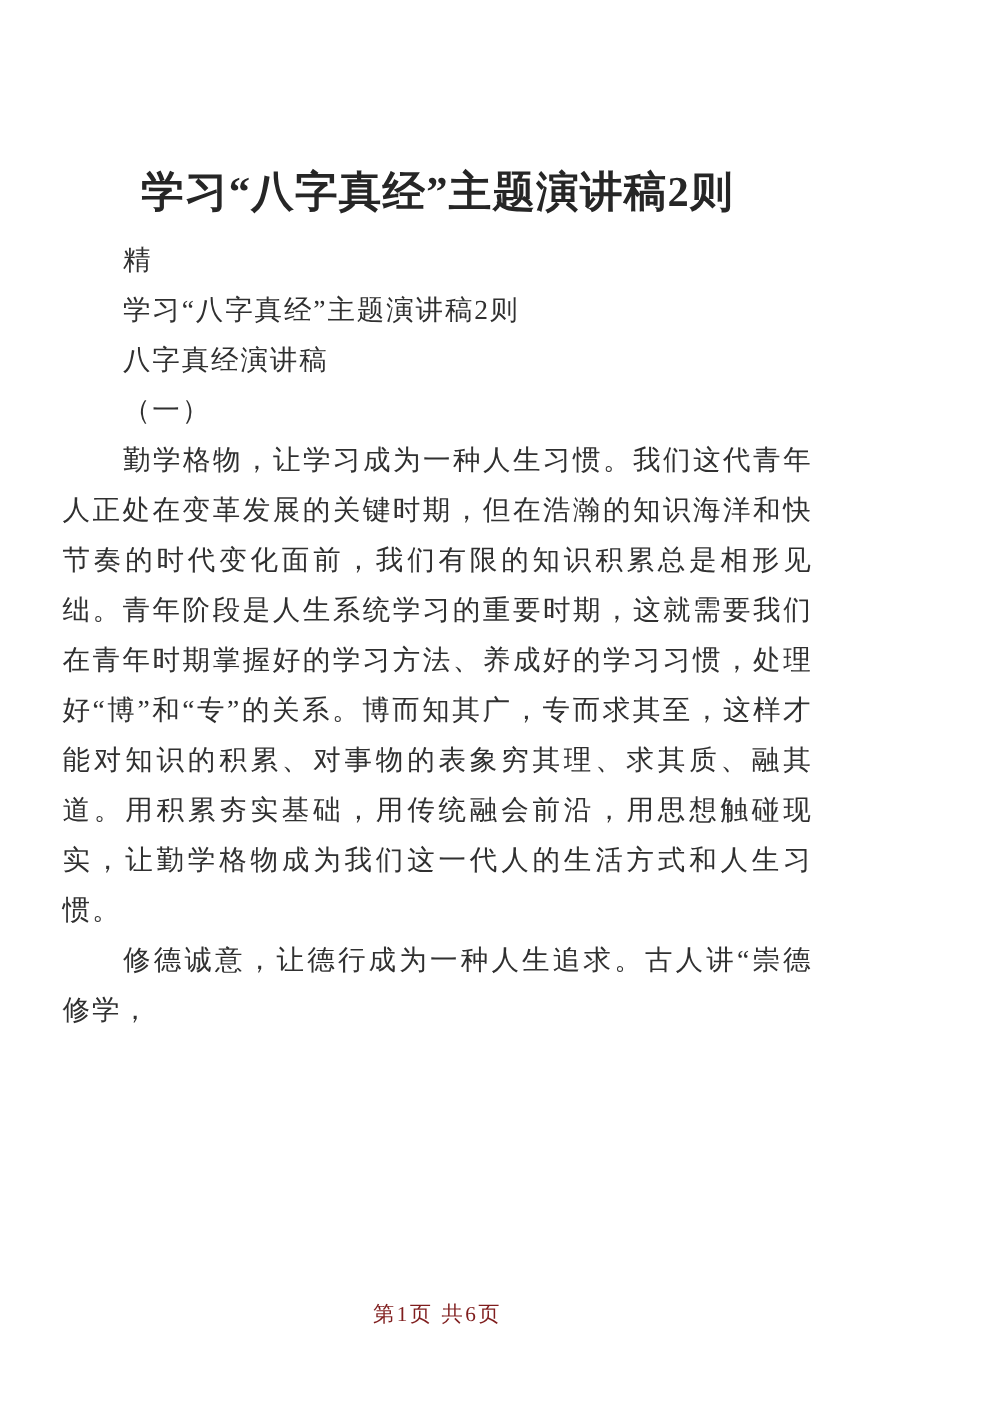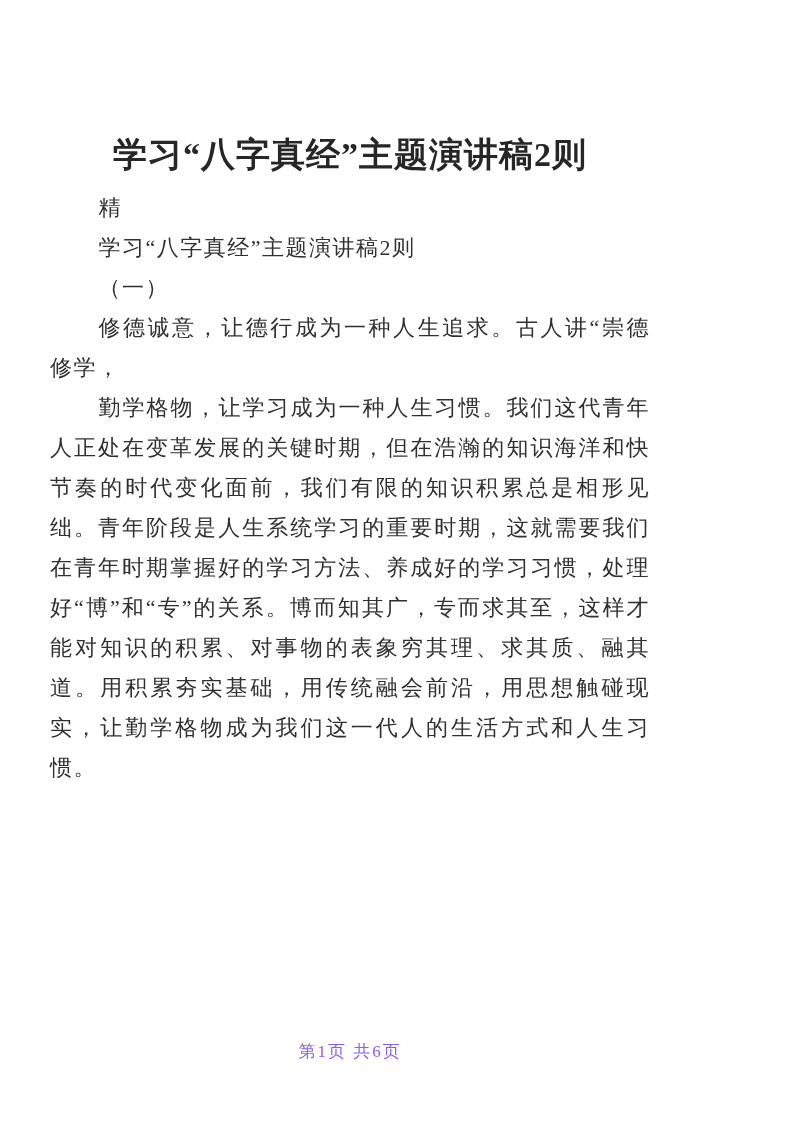--- a/index.html
+++ b/index.html
@@ -41,35 +41,36 @@
     word-break: break-all;
   }
   .page-footer {
     position: absolute;
     top: 1040px;
     left: 0;
     width: 100%;
     text-align: center;
     font-size: 17px;
     letter-spacing: 2px;
-    color: #8b5cf6;
+    color: #7f1d1d;
   }
 </style>
 </head>
 <body>
 
 <div class="page">
 
   <h1 class="doc-title">学习“八字真经”主题演讲稿2则</h1>
 
   <div class="content">
     <p>精</p>
     <p>学习“八字真经”主题演讲稿2则</p>
+    <p>八字真经演讲稿</p>
     <p>（一）</p>
+    <p>勤学格物，让学习成为一种人生习惯。我们这代青年人正处在变革发展的关键时期，但在浩瀚的知识海洋和快节奏的时代变化面前，我们有限的知识积累总是相形见绌。青年阶段是人生系统学习的重要时期，这就需要我们在青年时期掌握好的学习方法、养成好的学习习惯，处理好“博”和“专”的关系。博而知其广，专而求其至，这样才能对知识的积累、对事物的表象穷其理、求其质、融其道。用积累夯实基础，用传统融会前沿，用思想触碰现实，让勤学格物成为我们这一代人的生活方式和人生习惯。</p>
     <p>修德诚意，让德行成为一种人生追求。古人讲“崇德修学，</p>
-    <p>勤学格物，让学习成为一种人生习惯。我们这代青年人正处在变革发展的关键时期，但在浩瀚的知识海洋和快节奏的时代变化面前，我们有限的知识积累总是相形见绌。青年阶段是人生系统学习的重要时期，这就需要我们在青年时期掌握好的学习方法、养成好的学习习惯，处理好“博”和“专”的关系。博而知其广，专而求其至，这样才能对知识的积累、对事物的表象穷其理、求其质、融其道。用积累夯实基础，用传统融会前沿，用思想触碰现实，让勤学格物成为我们这一代人的生活方式和人生习惯。</p>
   </div>
 
   <div class="page-footer">
     <span>第1页 共6页</span>
   </div>
 
 </div>
 
 </body></html>

